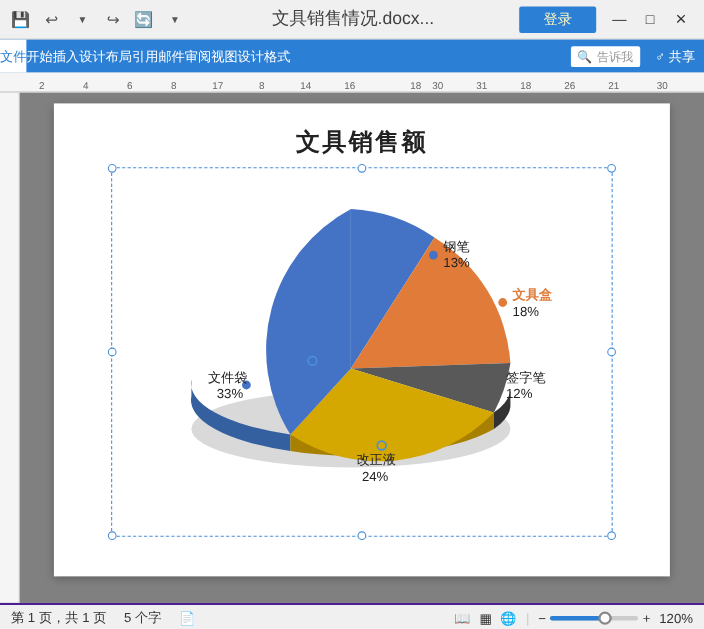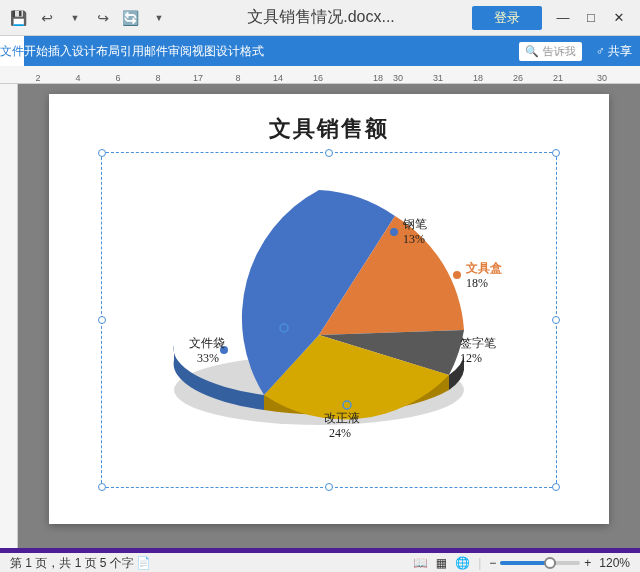--- a/index.html
+++ b/index.html
@@ -90,21 +90,20 @@
       background: #808080;
       overflow: auto;
     }
     #page {
       background: white;
       width: 560px;
       min-height: 430px;
       box-shadow: 0 2px 8px rgba(0,0,0,0.3);
       padding: 20px;
       position: relative;
-      font-family: Liberation Serif, serif;
     }
 
     
     #chart-container {
       width: 100%;
       display: flex;
       flex-direction: column;
       align-items: center;
     }
     .chart-title {
@@ -142,27 +141,27 @@
     .handle.ml { top: calc(50% - 4px); left: -4px; }
     .handle.mr { top: calc(50% - 4px); right: -4px; }
     .handle.bl { bottom: -4px; left: -4px; }
     .handle.bm { bottom: -4px; left: calc(50% - 4px); }
     .handle.br { bottom: -4px; right: -4px; }
 
     
     #status-bar {
       background: #f0f0f0;
       height: 25px;
-      border-top: 5px solid #4c1d95;
+      border-top: 2px solid #4c1d95;
       display: flex;
       align-items: center;
       padding: 0 10px;
       font-size: 12px;
       color: #333;
-      gap: 3px;
+      gap: 16px;
     }
     .status-right {
       margin-left: auto;
       display: flex;
       align-items: center;
       gap: 8px;
     }
     .zoom-bar {
       display: flex; align-items: center; gap: 4px;
     }

